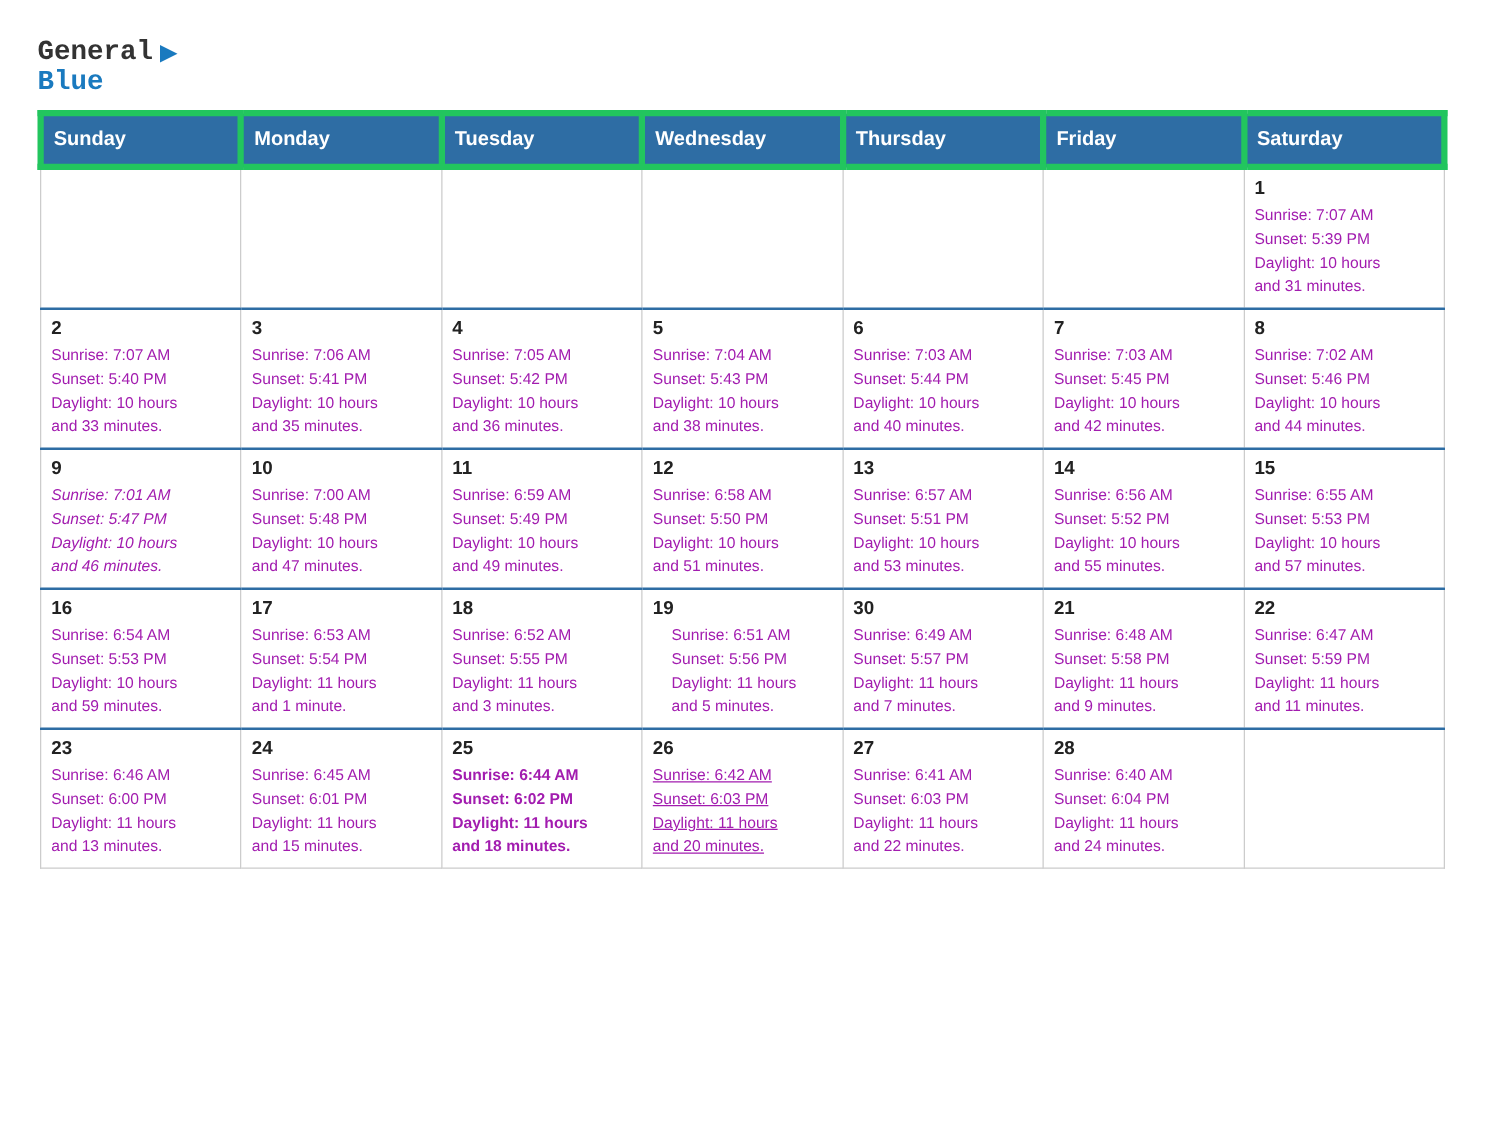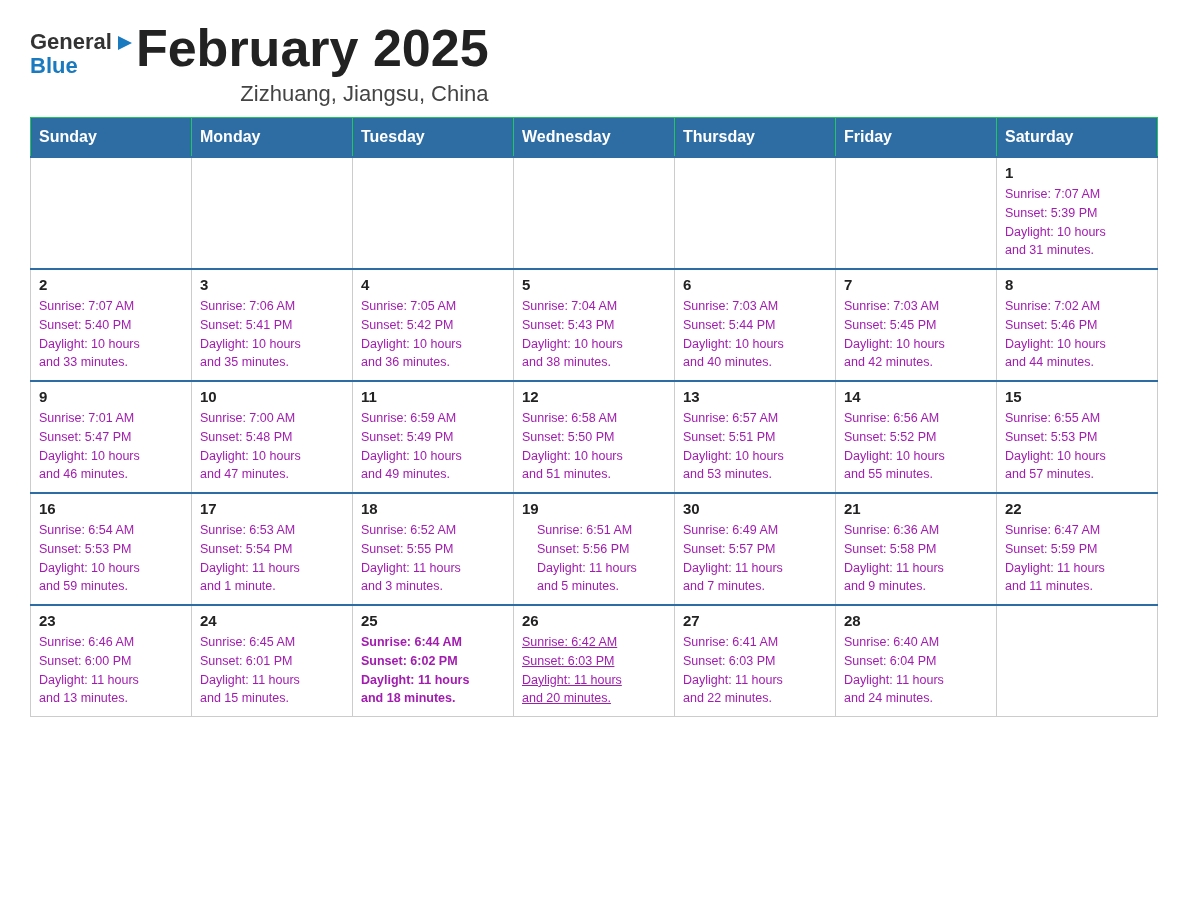--- a/index.html
+++ b/index.html
@@ -5,21 +5,23 @@
     * { box-sizing: border-box; margin: 0; padding: 0; }
     body {
       font-family: Arial, sans-serif;
       background: #fff;
       padding: 20px 30px;
       width: 1188px;
       min-height: 918px;
     }
     .header {
       display: flex;
+      justify-content: space-between;
       align-items: flex-start;
+      font-family: Liberation Mono, monospace;
     }
     .logo {
       display: flex;
       align-items: center;
       margin-top: 10px;
     }
     .logo-text-general {
       font-size: 22px;
       font-weight: bold;
       color: #333;
@@ -48,21 +50,21 @@
       border-collapse: collapse;
       margin-top: 10px;
     }
     .calendar th {
       background-color: #2e6da4;
       color: #fff;
       font-size: 16px;
       font-weight: bold;
       padding: 10px 8px;
       text-align: left;
-      border: 1px solid #22c55e;
+      border: 5px solid #22c55e;
     }
     .calendar td {
       width: calc(100% / 7);
       vertical-align: top;
       padding: 6px 8px 8px 8px;
       border: 1px solid #ccc;
       border-top: 2px solid #2e6da4;
       font-size: 13px;
       color: #333;
       height: 110px;
@@ -90,24 +92,20 @@
         <span class="logo-text-general">General</span>
         <svg width="22" height="22" viewBox="0 0 22 22" style="margin-left:2px; margin-top:2px;">
           <polygon points="4,4 18,11 4,18" fill="#1a7abf"></polygon>
         </svg>
       </div>
       <div>
         <span class="logo-text-blue">Blue</span>
       </div>
     </div>
   </div>
-  <div class="title-block">
-    <div class="calendar-title">February 2025</div>
-    <div class="calendar-subtitle">Zizhuang, Jiangsu, China</div>
-  </div>
 </div>
 
 <table class="calendar">
   <thead>
     <tr>
     <th>Sunday</th>
         <th>Monday</th>
         <th>Tuesday</th>
         <th>Wednesday</th>
         <th>Thursday</th>
@@ -178,21 +176,21 @@
           <span class="day-number">8</span>
           <div class="day-info" style="white-space: pre-line;">Sunrise: 7:02 AM
 Sunset: 5:46 PM
 Daylight: 10 hours
 and 44 minutes.</div>
         </td>
       </tr>
       <tr>
         <td>
           <span class="day-number">9</span>
-          <div class="day-info" style="white-space: pre-line;">Sunrise: 7:01 AM
+          <div class="day-info" style="white-space: pre-line; font-style: italic;">Sunrise: 7:01 AM
 Sunset: 5:47 PM
 Daylight: 10 hours
 and 46 minutes.</div>
         </td>
         <td>
           <span class="day-number">10</span>
           <div class="day-info" style="white-space: pre-line;">Sunrise: 7:00 AM
 Sunset: 5:48 PM
 Daylight: 10 hours
 and 47 minutes.</div>
@@ -264,21 +262,21 @@
         </td>
         <td>
           <span class="day-number">30</span>
           <div class="day-info" style="white-space: pre-line;">Sunrise: 6:49 AM
 Sunset: 5:57 PM
 Daylight: 11 hours
 and 7 minutes.</div>
         </td>
         <td>
           <span class="day-number">21</span>
-          <div class="day-info" style="white-space: pre-line;">Sunrise: 6:36 AM
+          <div class="day-info" style="white-space: pre-line;">Sunrise: 6:48 AM
 Sunset: 5:58 PM
 Daylight: 11 hours
 and 9 minutes.</div>
         </td>
         <td>
           <span class="day-number">22</span>
           <div class="day-info" style="white-space: pre-line;">Sunrise: 6:47 AM
 Sunset: 5:59 PM
 Daylight: 11 hours
 and 11 minutes.</div>

